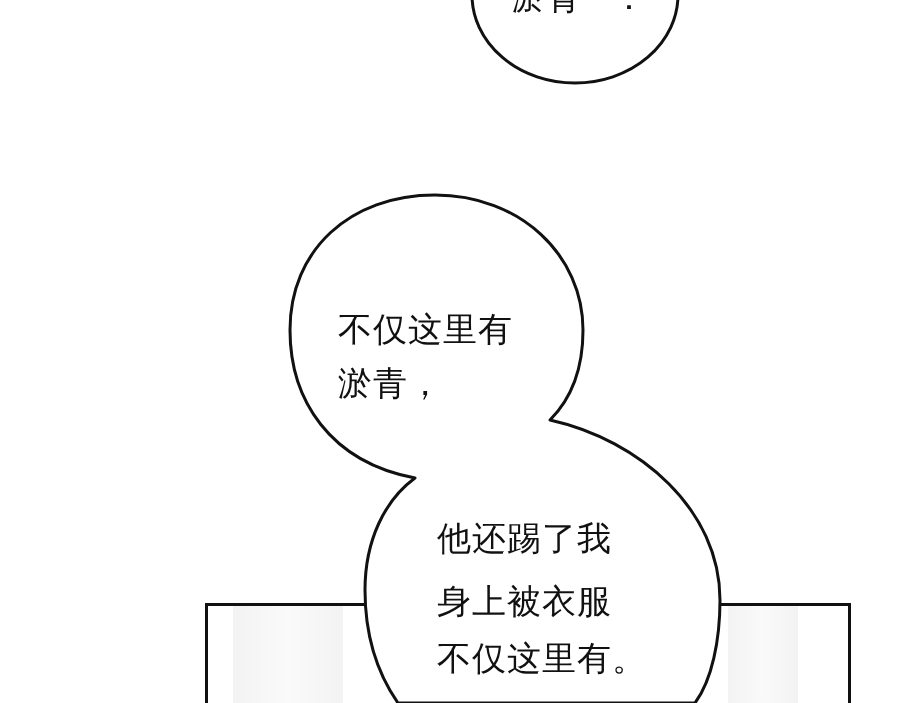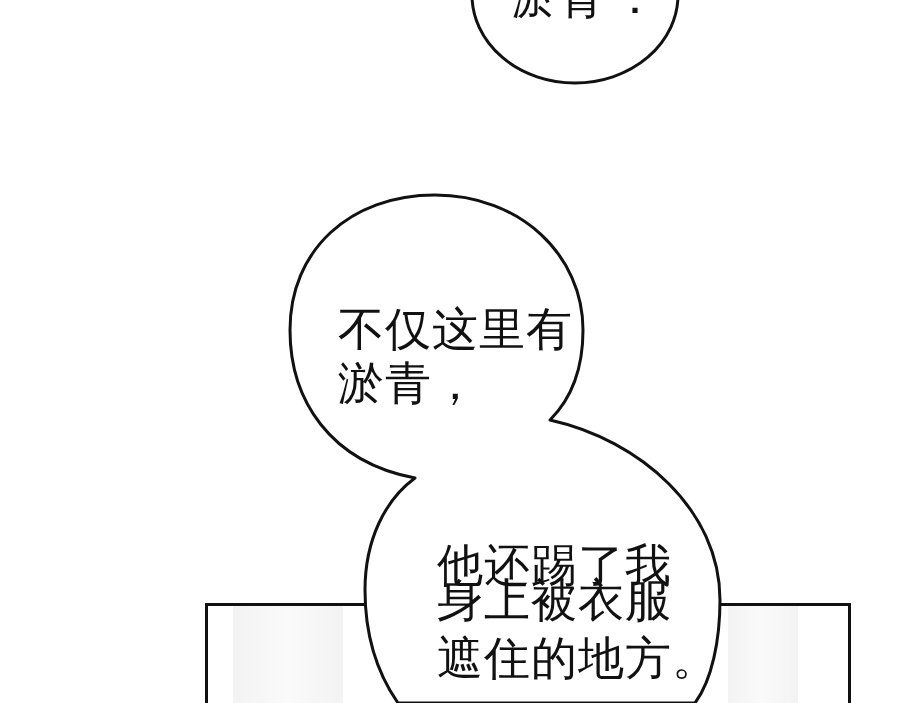--- a/index.html
+++ b/index.html
@@ -1,20 +1,20 @@
 <!DOCTYPE html>
 <html><head>
 <meta charset="utf-8">
 <style>
   html,body{margin:0;padding:0;}
   body{width:900px;height:703px;background:#ffffff;position:relative;overflow:hidden;font-family:"DejaVu Sans",sans-serif;}
   .panel{position:absolute;left:205px;top:603px;width:640px;height:120px;border:3px solid #111;border-bottom:none;background:#fff;}
   .panel .shade{position:absolute;top:0;bottom:0;background:linear-gradient(90deg,#f3f3f3,#fafafa,#f3f3f3);}
   svg.bubbles{position:absolute;left:0;top:0;}
-  .txt{position:absolute;color:#111;font-size:46px;line-height:54px;letter-spacing:1px;white-space:pre;}
+  .txt{position:absolute;color:#111;font-size:34px;line-height:54px;letter-spacing:1px;white-space:pre;}
 </style>
 </head>
 <body>
 
 <div class="panel">
   <div class="shade" style="left:25px;width:110px;"></div>
   <div class="shade" style="left:520px;width:70px;"></div>
 </div>
 
 <svg class="bubbles" width="900" height="703" viewBox="0 0 900 703">
@@ -32,15 +32,15 @@
            C375,670 365,630 365,590
            C365,540 385,500 415,478 Z" fill="#fff" stroke="#111" stroke-width="3" stroke-linejoin="round"></path>
 </svg>
 
 <div class="txt" style="left:512px;top:-30px;">淤青</div>
 <div class="txt" style="left:612px;top:-30px;">：</div>
 
 <div class="txt" style="left:338px;top:302px;">不仅这里有</div>
 <div class="txt" style="left:338px;top:356px;">淤青，</div>
 
-<div class="txt" style="left:437px;top:538px;">他还踢了我</div>
+<div class="txt" style="left:437px;top:511px;">他还踢了我</div>
 <div class="txt" style="left:437px;top:577px;font-family:Liberation Mono, monospace;">身上被衣服</div>
-<div class="txt" style="left:437px;top:631px;">遮住的地方。</div>
+<div class="txt" style="left:437px;top:631px;">不仅这里有。</div>
 
 </body></html>

